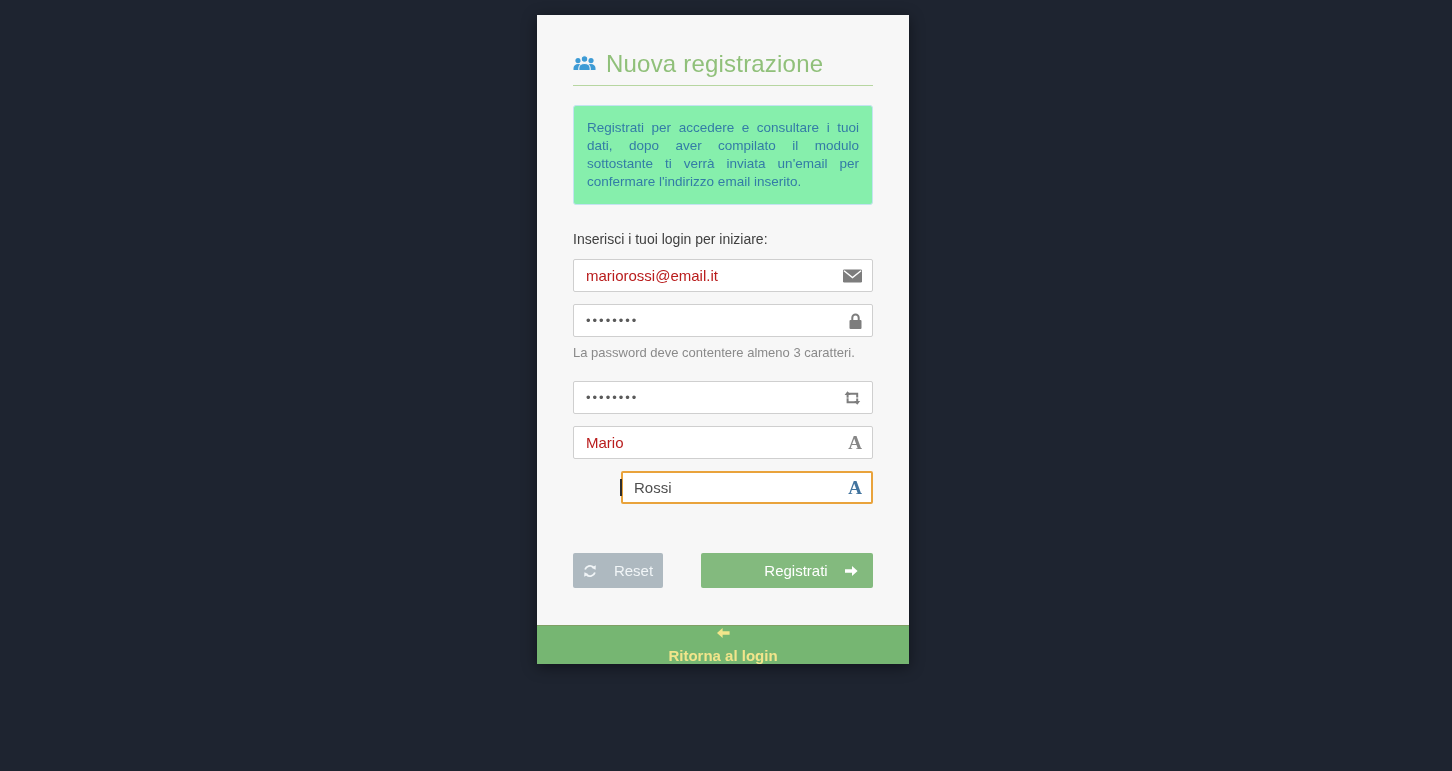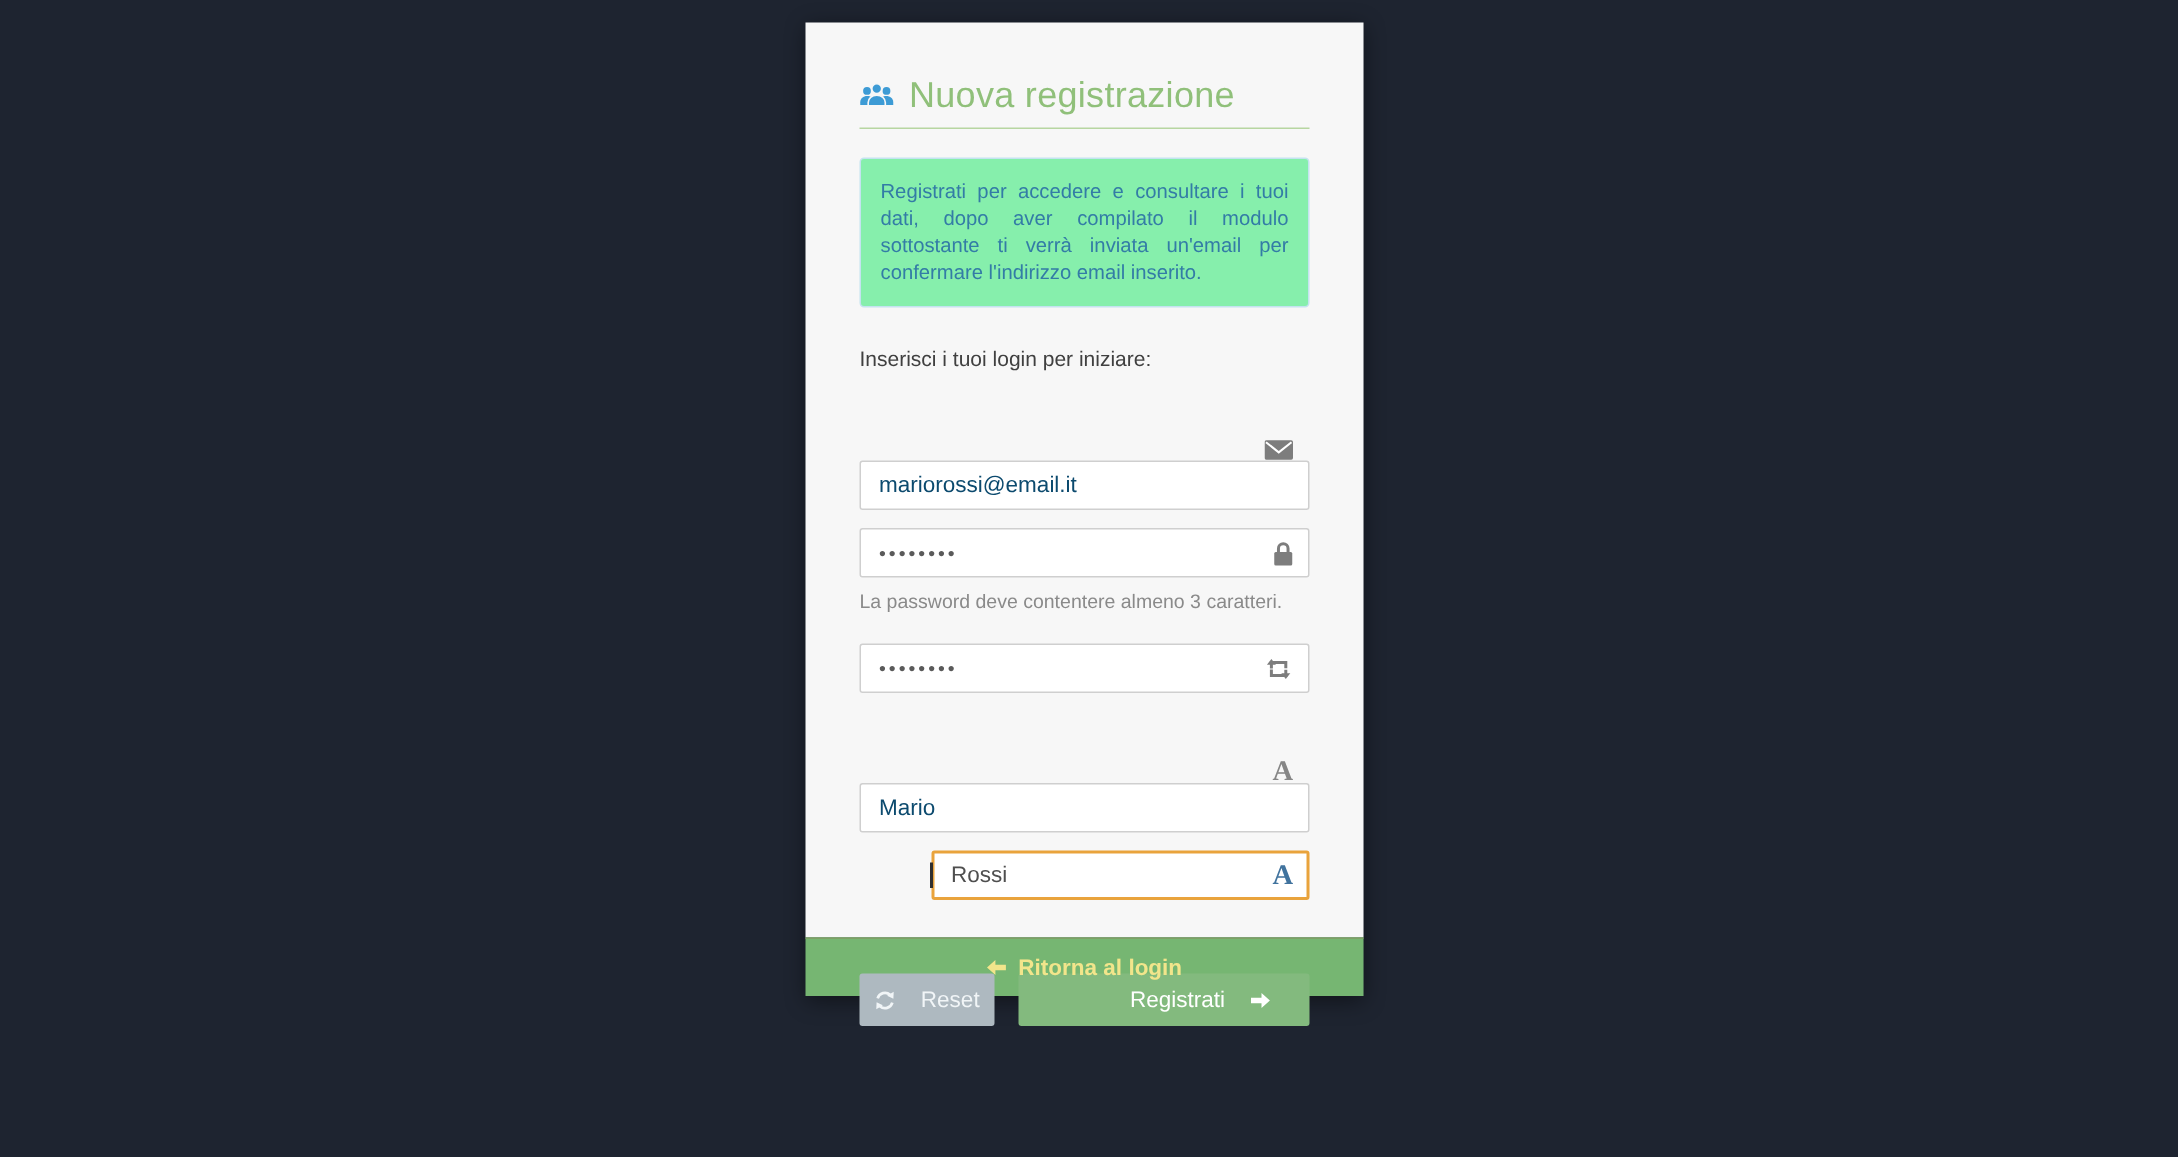--- a/index.html
+++ b/index.html
@@ -88,21 +88,21 @@
     display: inline-flex;
     align-items: center;
     line-height: 0;
   }
   .g-email    { margin-top: 11px; }
   .g-pass     { margin-top: 12px; }
   .g-confirm  { margin-top: 20px; }
   .g-first    { margin-top: 12px; border-radius: 13px; }
   .g-last     { margin-top: 12px; padding-left: 48px; }
 
-  .val-gray  { color: #0c4a6e; margin-top: 48px; }
+  .val-gray  { color: #b91c1c; }
   .val-dark  { color: #4f4f4f; }
   .val-dots  { color: #5a5a5a; font-size: 13px !important; letter-spacing: 2px; }
 
   .g-last input {
     border: 2px solid #e9a33c;
     padding-left: 11px;
   }
 
   .a-icon {
     font-family: "Liberation Serif", "DejaVu Serif", serif;
@@ -138,32 +138,33 @@
     font-size: 15px;
     font-family: "Liberation Sans", "DejaVu Sans", sans-serif;
     color: #ffffff;
     display: inline-flex;
     align-items: center;
     justify-content: center;
     gap: 17px;
     cursor: pointer;
   }
   .btn-reset { width: 90px; background: #aeb9c0; color: #f1f5f7; }
-  .btn-submit { width: 194px; background: #83ba7e; margin-left: auto; padding-left: 48px; }
+  .btn-submit { width: 172px; background: #83ba7e; margin-left: auto; padding-left: 48px; }
 
   
   .footer {
     height: 39px;
     background: #76b672;
     border-top: 1px solid #7fa065;
     display: flex;
     align-items: center;
     justify-content: center;
     gap: 8px;
     cursor: pointer;
+    flex-direction: column;
   }
   .footer span.lbl {
     color: #f2e58b;
     font-size: 15px;
     font-weight: bold;
   }
   .ic svg, .ficon svg { display: block; }
 </style>
 </head>
 <body>

